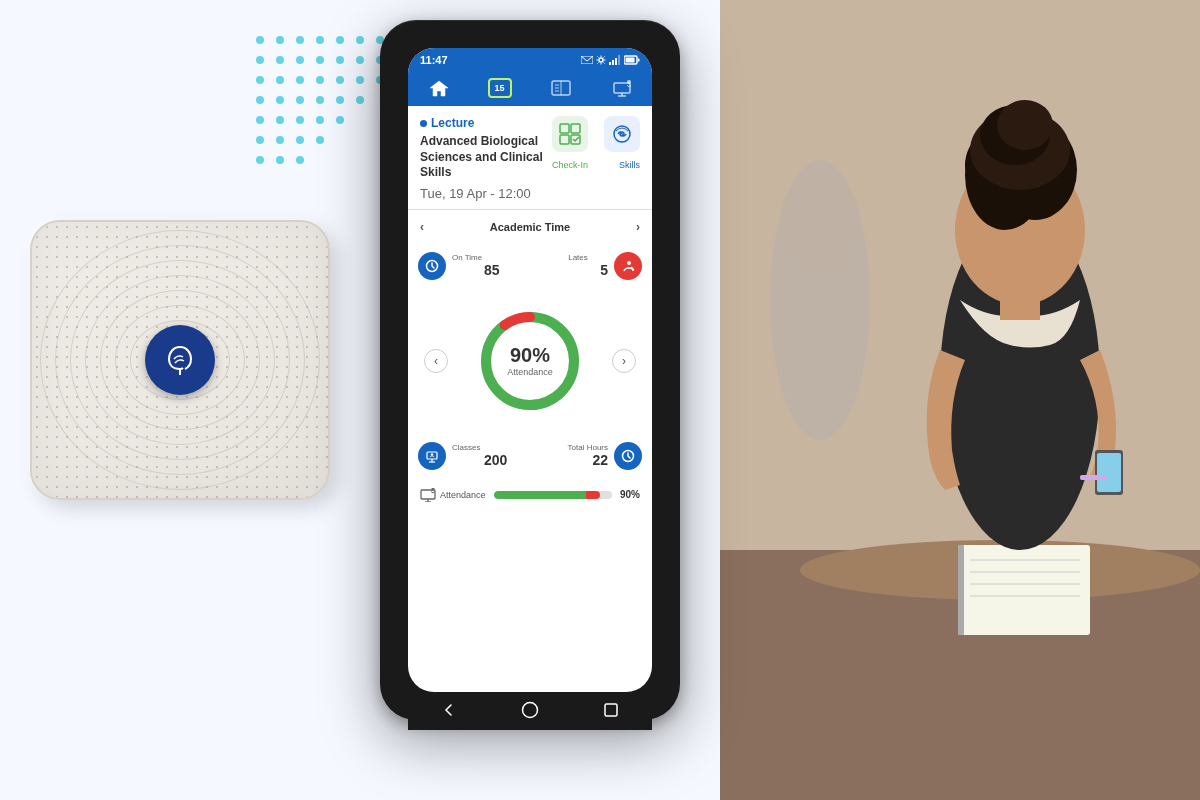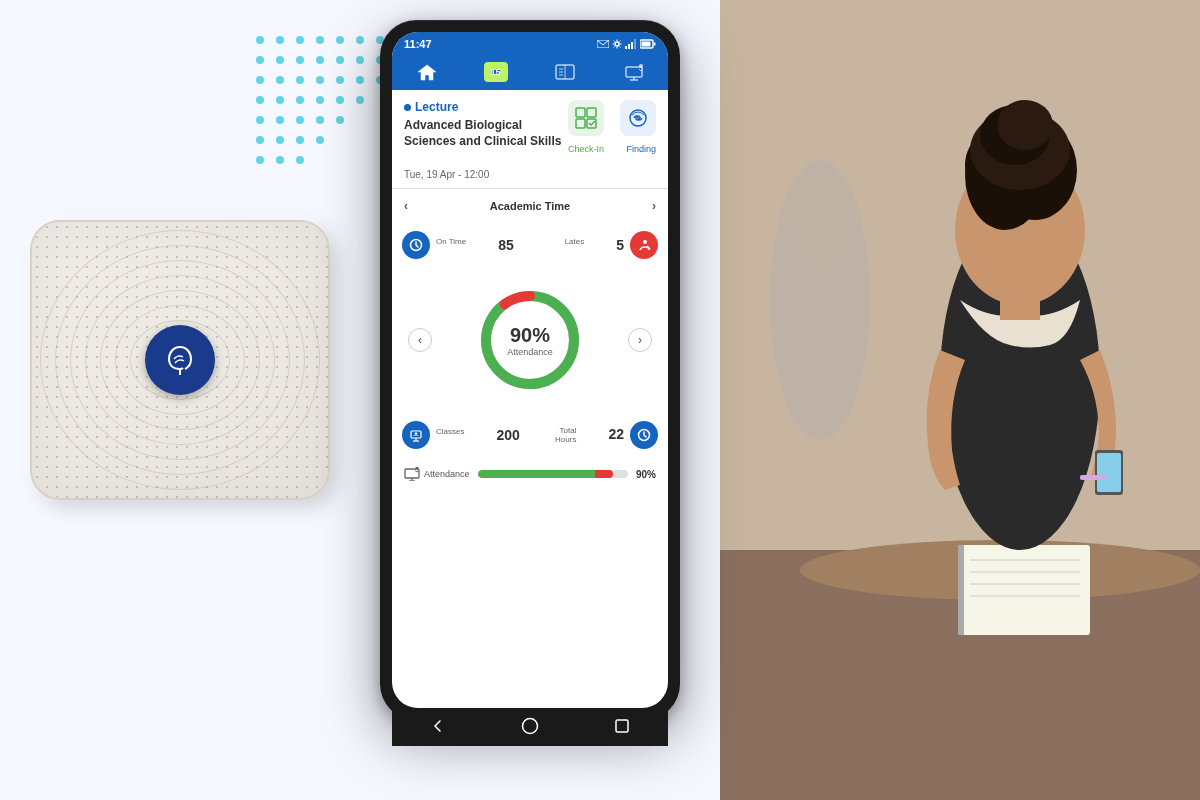--- a/index.html
+++ b/index.html
@@ -91,21 +91,21 @@
       width: 300px;
       height: 700px;
       z-index: 20;
     }
 
     .phone-outer {
       width: 300px;
       height: 700px;
       background: #1a1a1a;
       border-radius: 36px;
-      padding: 12px;
+      padding: 28px;
       box-shadow: 
         0 20px 60px rgba(0,0,0,0.4),
         0 5px 15px rgba(0,0,0,0.3),
         inset 0 1px 0 rgba(255,255,255,0.1);
       position: relative;
     }
 
     .phone-inner {
       width: 100%;
       height: 100%;
@@ -158,21 +158,21 @@
       width: 24px;
       height: 20px;
       display: flex;
       align-items: center;
       justify-content: center;
     }
 
     
     .cal-badge {
       background: #1565c0;
-      border: 8px solid #bef264;
+      border: 2px solid #bef264;
       color: white;
       border-radius: 4px;
       width: 24px;
       height: 20px;
       display: flex;
       align-items: center;
       justify-content: center;
       font-size: 9px;
       font-weight: bold;
     }
@@ -202,30 +202,30 @@
       color: #1565c0;
       font-size: 12px;
       font-weight: 600;
     }
 
     .lecture-title {
       font-size: 12px;
       font-weight: 700;
       color: #333;
       line-height: 1.3;
-      margin-bottom: 16px;
+      margin-bottom: 1px;
     }
 
     .lecture-actions {
       display: flex;
       gap: 16px;
     }
 
     .lecture-info {
-      font-size: 10px;
+      font-size: 13px;
       color: #666;
       padding-top: 4px;
     }
 
     .action-btn {
       display: flex;
       flex-direction: column;
       align-items: flex-end;
       gap: 8px;
     }
@@ -301,21 +301,21 @@
       font-size: 12px;
       flex-shrink: 0;
     }
 
     .stat-icon.lates {
       background: #e53935;
     }
 
     .stat-info {
       display: flex;
-      flex-direction: row;
+      flex-direction: column;
     }
 
     .stat-label {
       font-size: 8px;
       color: #666;
     }
 
     .stat-value {
       font-size: 14px;
       font-weight: 700;
@@ -686,21 +686,21 @@
               <div class="action-btn">
                 <div class="action-icon-wrap finding">
                   <svg width="22" height="22" viewBox="0 0 22 22" fill="none">
                     <circle cx="11" cy="11" r="8" stroke="#1565c0" stroke-width="1.5" fill="none"></circle>
                     <path d="M7 11 Q9 7 11 11 Q13 15 15 11" stroke="#1565c0" stroke-width="1.5" fill="none"></path>
                     <circle cx="11" cy="11" r="2" fill="none" stroke="#1565c0" stroke-width="1.5"></circle>
 
                     <path d="M5 8 Q8 5 11 5 Q14 5 17 8" stroke="#1565c0" stroke-width="1" fill="none"></path>
                   </svg>
                 </div>
-                <span class="action-label finding">Finding</span>
+                <span class="action-label finding">Skills</span>
               </div>
             </div>
           </div>
         </div>
 
         <div class="year-nav">
           <span class="year-arrow">‹</span>
           <span>Academic Time</span>
           <span class="year-arrow">›</span>
         </div>

